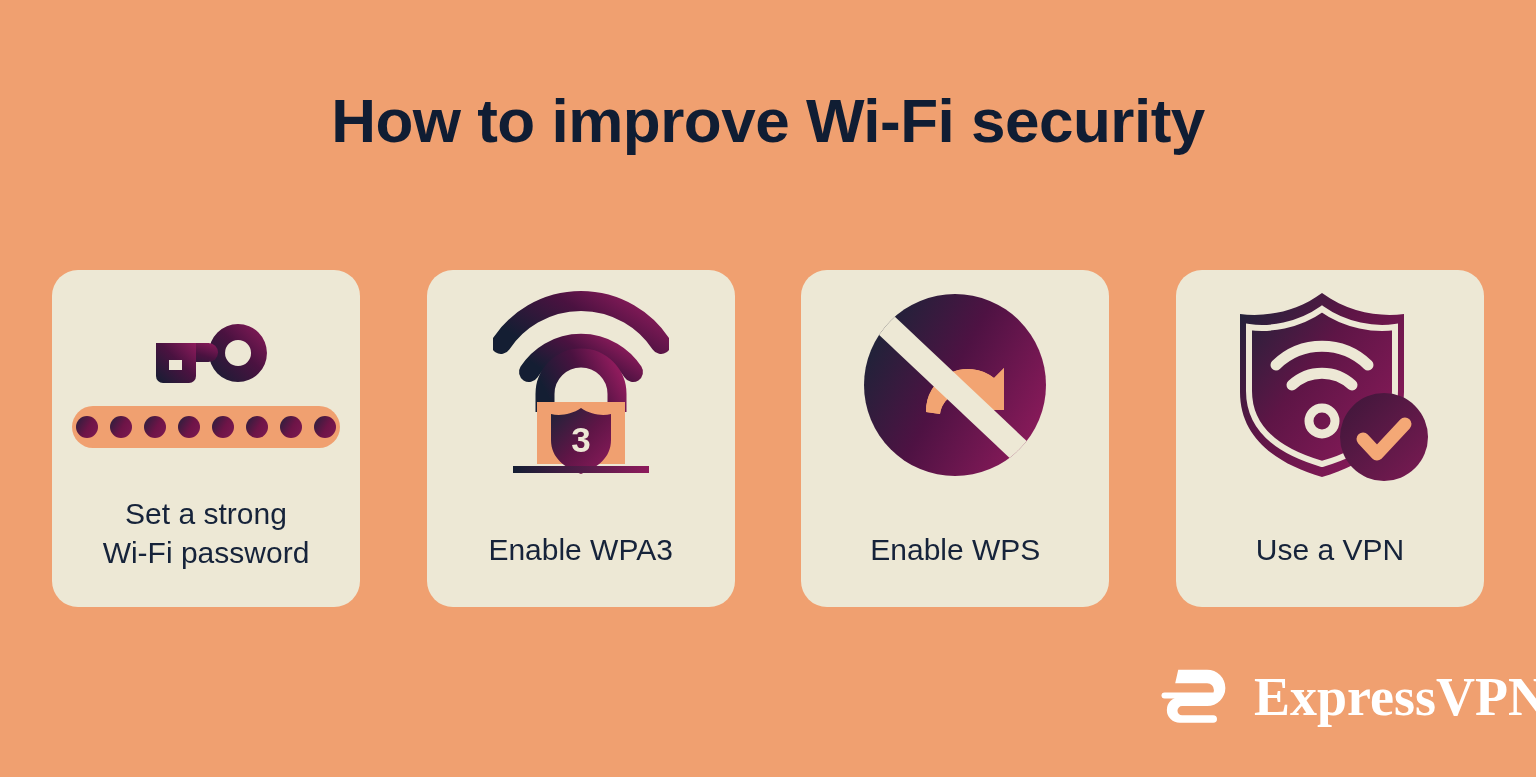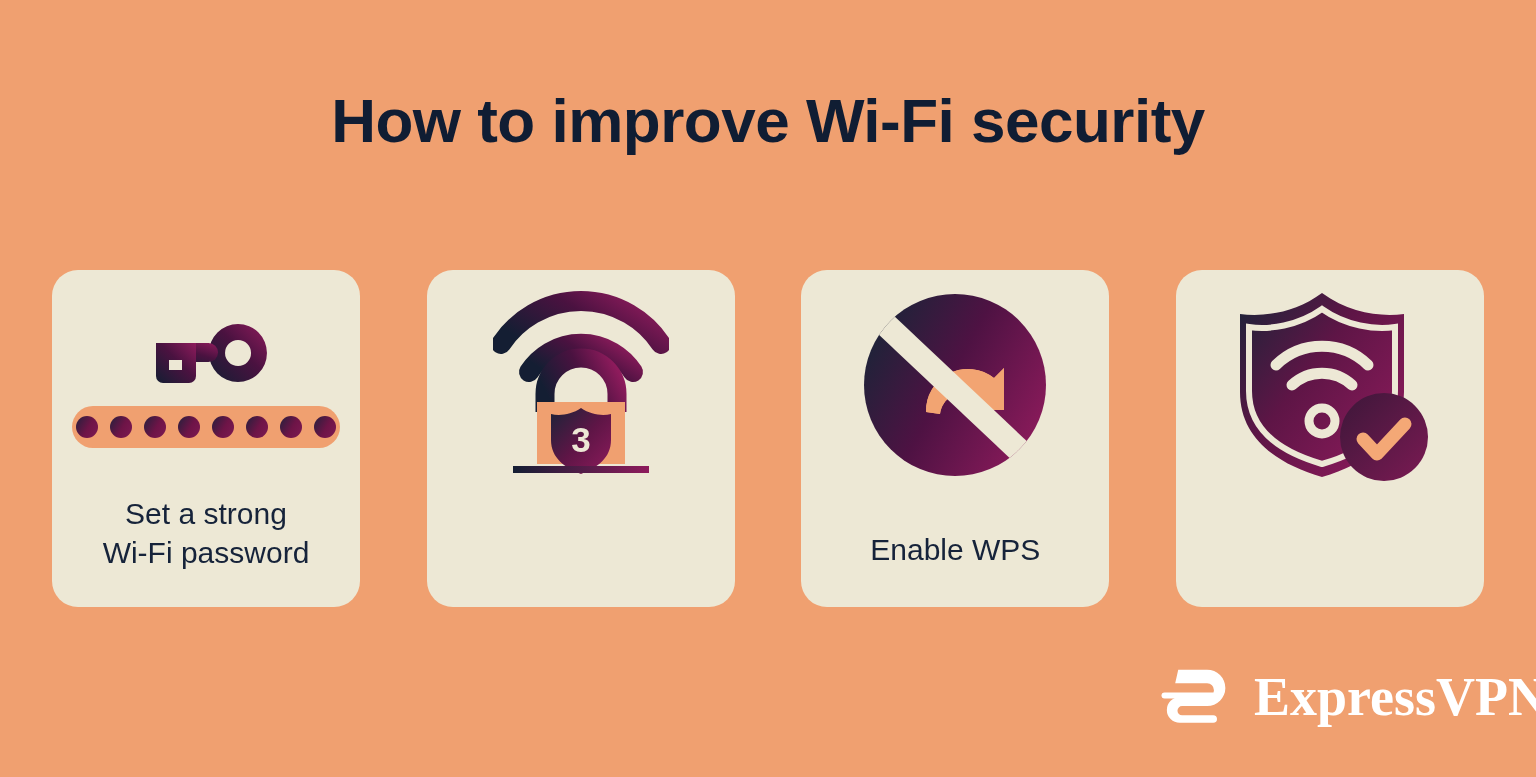--- a/index.html
+++ b/index.html
@@ -185,20 +185,21 @@
           <path d="M52,122 v-18 a36,36 0 0,1 72,0 v18" fill="none" stroke="url(#gradW)" stroke-width="19"></path>
 
           <rect x="44" y="112" width="88" height="62" fill="#F0A070"></rect>
 
           <path d="M88,118 c10,7 22,8 30,6 v26 c0,18 -14,28 -30,34 c-16,-6 -30,-16 -30,-34 v-26 c8,2 20,1 30,-6 Z" fill="url(#gradShield)"></path>
           <text x="88" y="162" font-family="Liberation Sans, sans-serif" font-size="35" font-weight="700" fill="#EDE8D5" text-anchor="middle">3</text>
 
           <rect x="20" y="176" width="136" height="7" fill="url(#gradBase)"></rect>
         </svg>
       </div>
+      <div class="card-label">Enable WPA3</div>
     </div>
 
     <div class="card card-3">
       <div class="card-icon">
         <svg width="182" height="182" viewBox="0 0 182 182">
           <defs>
             <linearGradient id="gradCirc" x1="0" y1="0.25" x2="1" y2="0.8">
               <stop offset="0%" stop-color="#1B2438"></stop>
               <stop offset="45%" stop-color="#4E1243"></stop>
               <stop offset="100%" stop-color="#8E1B5C"></stop>
@@ -241,20 +242,21 @@
           <path d="M90,22 C114,39 143,43 163,40 v64 C163,145 128,166 90,177 C52,166 17,145 17,104 V40 C37,43 66,39 90,22 Z" fill="none" stroke="#EDE8D5" stroke-width="6"></path>
 
           <path d="M44,78 A66,66 0 0,1 136,78" fill="none" stroke="#EDE8D5" stroke-width="11" stroke-linecap="round"></path>
           <path d="M60,98 A44,44 0 0,1 120,98" fill="none" stroke="#EDE8D5" stroke-width="11" stroke-linecap="round"></path>
           <circle cx="90" cy="134" r="13" fill="none" stroke="#EDE8D5" stroke-width="9"></circle>
 
           <circle cx="152" cy="150" r="44" fill="url(#gradBadge)"></circle>
           <path d="M131,152 l14,15 l28,-30" fill="none" stroke="#F4A876" stroke-width="13" stroke-linecap="round" stroke-linejoin="round"></path>
         </svg>
       </div>
+      <div class="card-label">Use a VPN</div>
     </div>
 
   </div>
 
   <div class="logo">
     <svg class="logo-mark" viewBox="0 0 100 100">
       <path d="M24,14 h38 a24,24 0 0,1 0,48 h-33 a6,6 0 0,0 0,12 h41 a5,5 0 0,1 0,10 h-44 a17,17 0 0,1 0,-34 h36 a9,9 0 0,0 0,-18 h-42 Z" fill="#FFFFFF"></path>
       <path d="M6,44 h72 a4,4 0 0,1 0,8 h-72 a4,4 0 0,1 0,-8 Z" fill="#FFFFFF"></path>
     </svg>
     <div class="logo-word">ExpressVPN</div>

